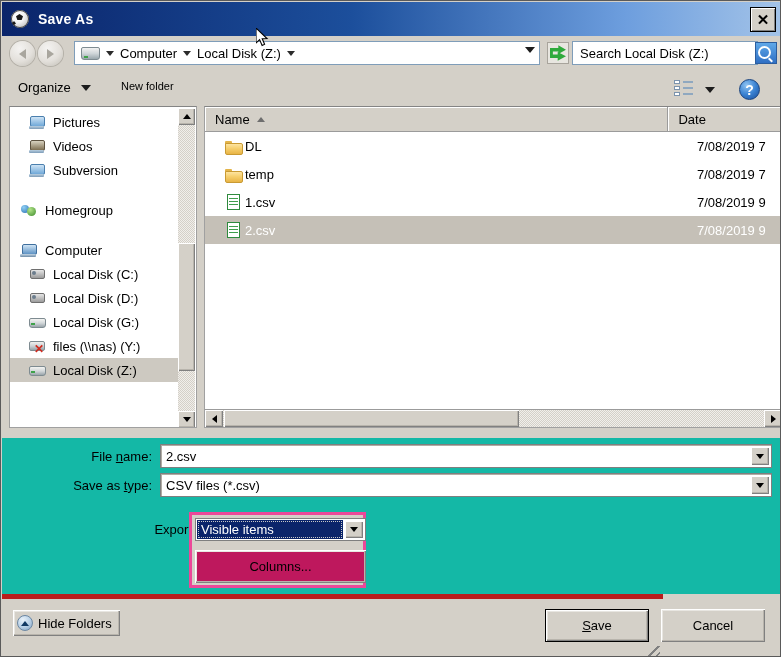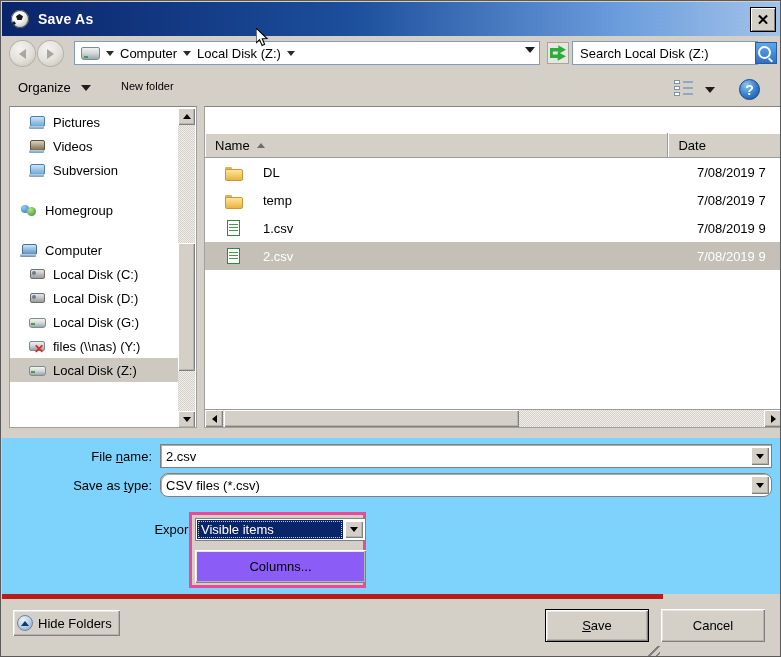--- a/index.html
+++ b/index.html
@@ -433,21 +433,20 @@
     border-right: none;
     box-sizing: border-box;
     overflow: hidden;
   }
   #column-header {
     display: flex;
     height: 25px;
     background: #d4d0c8;
     border-bottom: 1px solid #9b9b9b;
     box-sizing: border-box;
-    margin-top: 26px;
   }
   .col-head {
     display: flex; align-items: center;
     font-size: 13px;
     padding-left: 10px;
     box-sizing: border-box;
     border-right: 1px solid #9b9b9b;
     box-shadow: inset 1px 1px 0 #ffffff;
     position: relative;
   }
@@ -500,21 +499,21 @@
     border: 1px solid #2f8a3e;
     box-sizing: border-box;
   }
   .ic-csv::after {
     content: ""; position: absolute; left: 4px; top: 5px;
     width: 9px; height: 9px;
     background:
       repeating-linear-gradient(to bottom, #3f9e4d 0 1px, #ffffff 1px 3px),
       repeating-linear-gradient(to right, #3f9e4d 0 1px, #ffffff 1px 4px);
   }
-  .fr-name { margin-left: 20px; white-space: nowrap; }
+  .fr-name { margin-left: 2px; white-space: nowrap; }
   .fr-date {
     position: absolute;
     left: 492px;
     white-space: nowrap;
   }
   
   #hscroll {
     position: absolute;
     left: 202px; top: 303px;
     width: 578px; height: 19px;
@@ -551,42 +550,42 @@
     background: #d4d0c8;
     box-shadow: inset 1px 1px 0 #ffffff, inset -1px -1px 0 #808080, inset -2px -2px 0 #b8b4ac;
     box-sizing: border-box;
   }
 
   
   #form-area {
     position: absolute;
     left: 1px; top: 437px;
     width: 779px; height: 156px;
-    background: #7dd3fc;
+    background: #14b8a6;
   }
   .form-label {
     position: absolute;
     font-size: 13px;
     text-align: right;
     color: #000;
   }
   #lbl-filename { left: 30px; top: 11px; width: 120px; }
   #lbl-savetype { left: 30px; top: 40px; width: 120px; }
   #lbl-export   { left: 60px; top: 84px; width: 130px; }
 
   .combo {
     position: absolute;
     background: #ffffff;
     border: 1px solid #7f7f7f;
     box-shadow: inset 1px 1px 0 #b0aca4;
     box-sizing: border-box;
     display: flex; align-items: center;
   }
   #filename-combo { left: 158px; top: 6px; width: 612px; height: 24px; }
-  #savetype-combo { left: 158px; top: 35px; width: 612px; height: 24px; border-radius: 8px; }
+  #savetype-combo { left: 158px; top: 35px; width: 612px; height: 24px; }
   .combo-value {
     margin-left: 5px;
     font-size: 13px;
     white-space: nowrap;
   }
   .combo-arrow-btn {
     position: absolute;
     right: 2px; top: 2px;
     width: 18px; height: 18px;
     background: #d4d0c8;
@@ -638,21 +637,21 @@
     width: 18px; height: 17px;
     background: #d4d0c8;
     box-shadow: inset 1px 1px 0 #ffffff, inset -1px -1px 0 #808080, inset -2px -2px 0 #b8b4ac;
     display: flex; align-items: center; justify-content: center;
     box-sizing: border-box;
   }
   #columns-button {
     position: absolute;
     left: 3px; top: 35px;
     width: 171px; height: 33px;
-    background: #8b5cf6;
+    background: #be185d;
     box-shadow: inset 1px 1px 0 #ffffff, inset -1px -1px 0 #808080,
                 inset -2px -2px 0 #b8b4ac, inset 2px 2px 0 #e8e6e1;
     display: flex; align-items: center; justify-content: center;
     font-size: 13px;
     box-sizing: border-box;
   }
 
   
   #footer {
     position: absolute;

